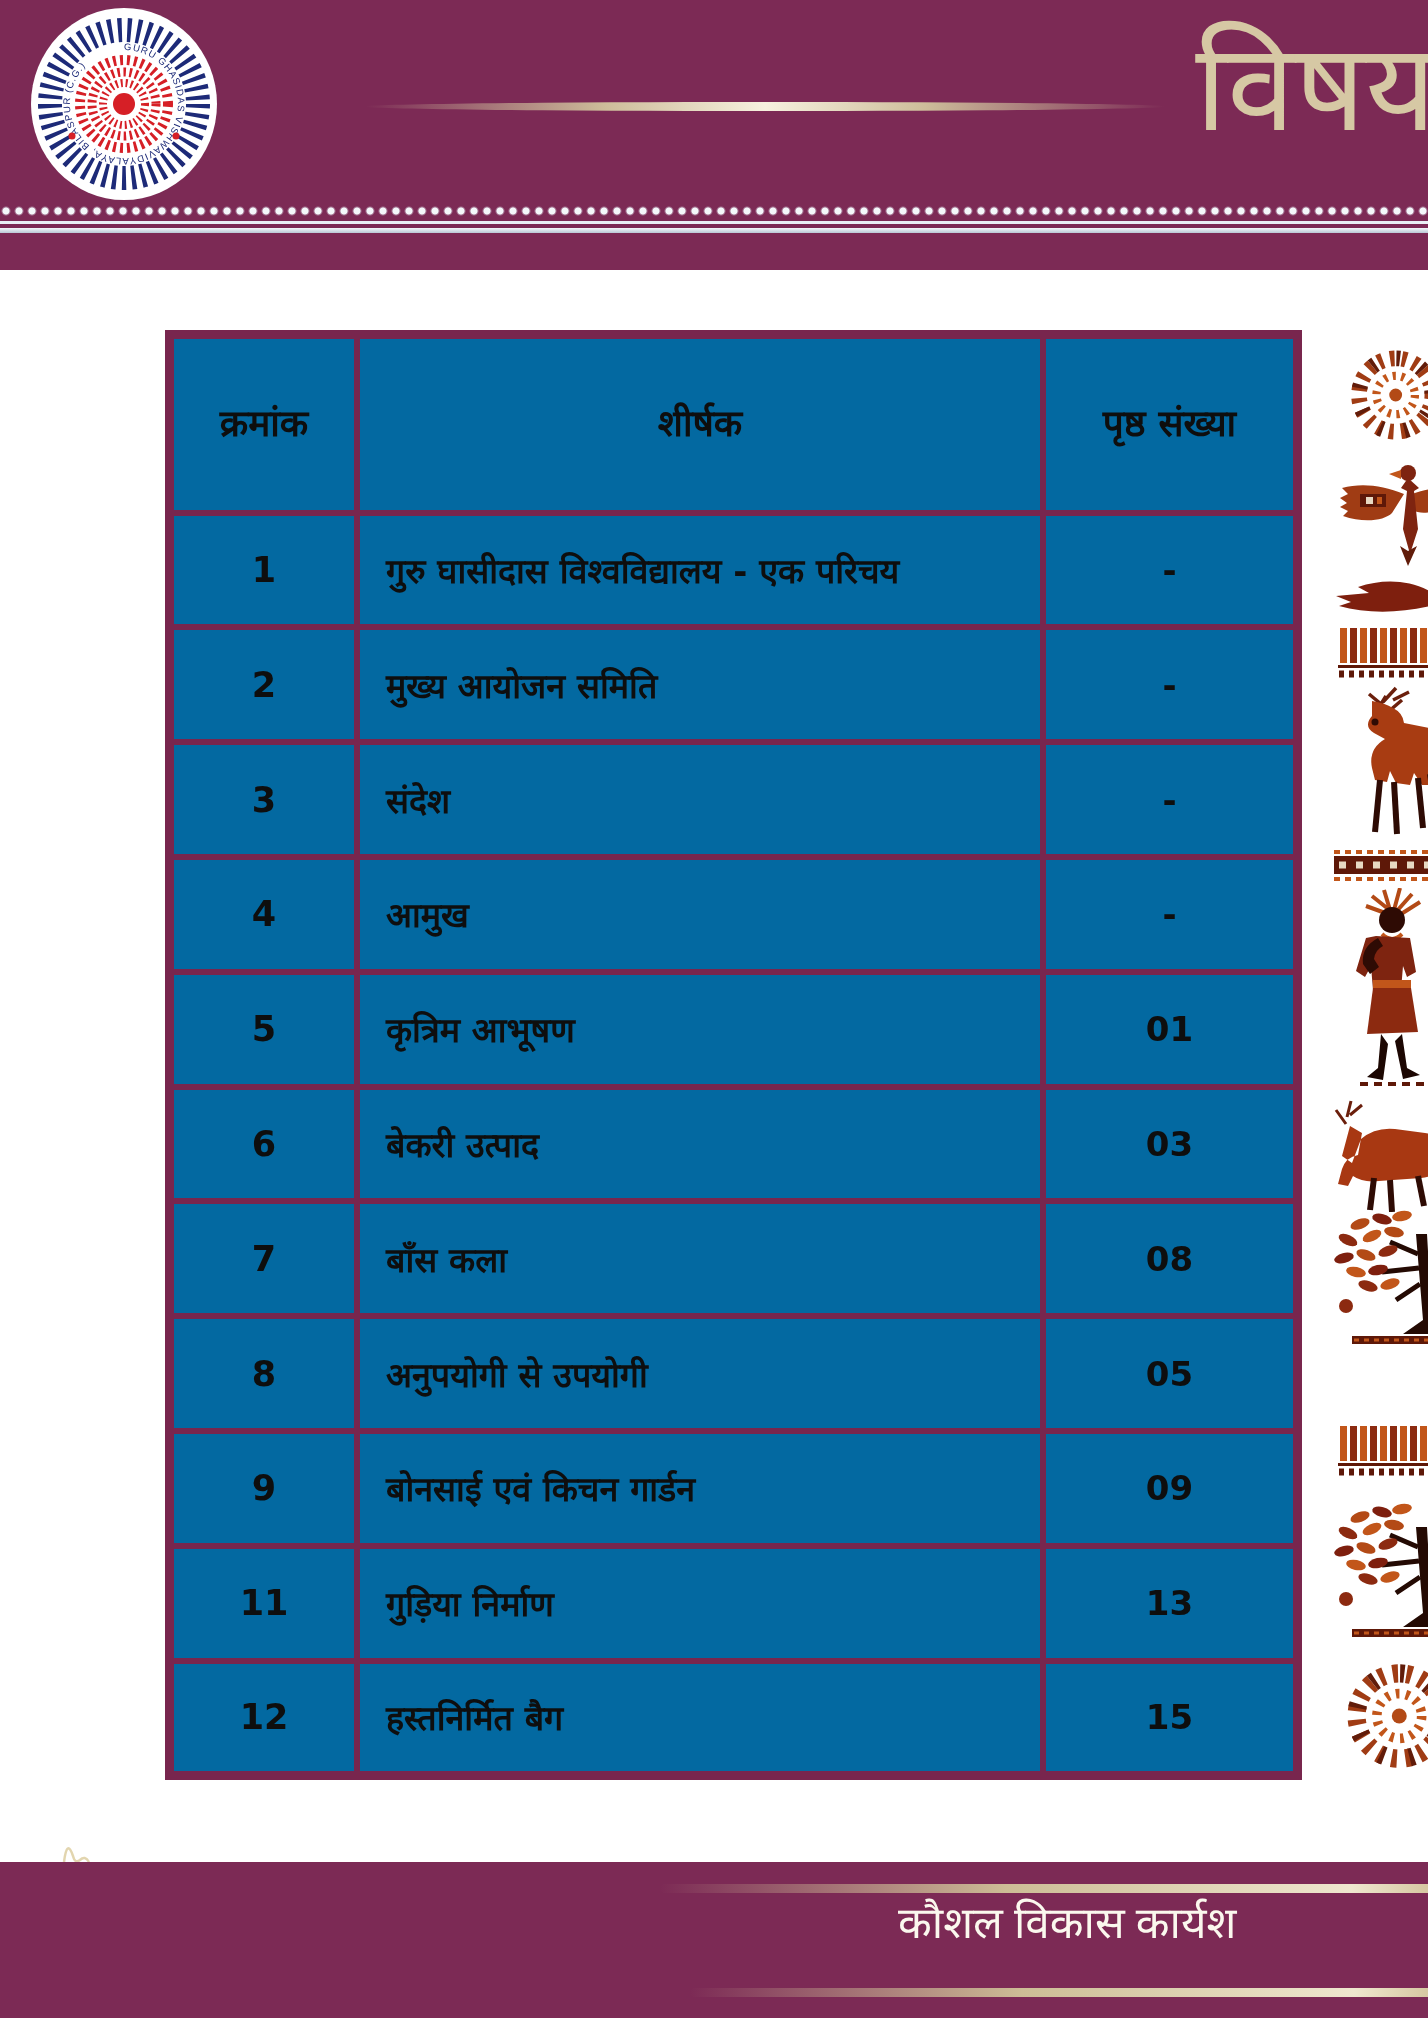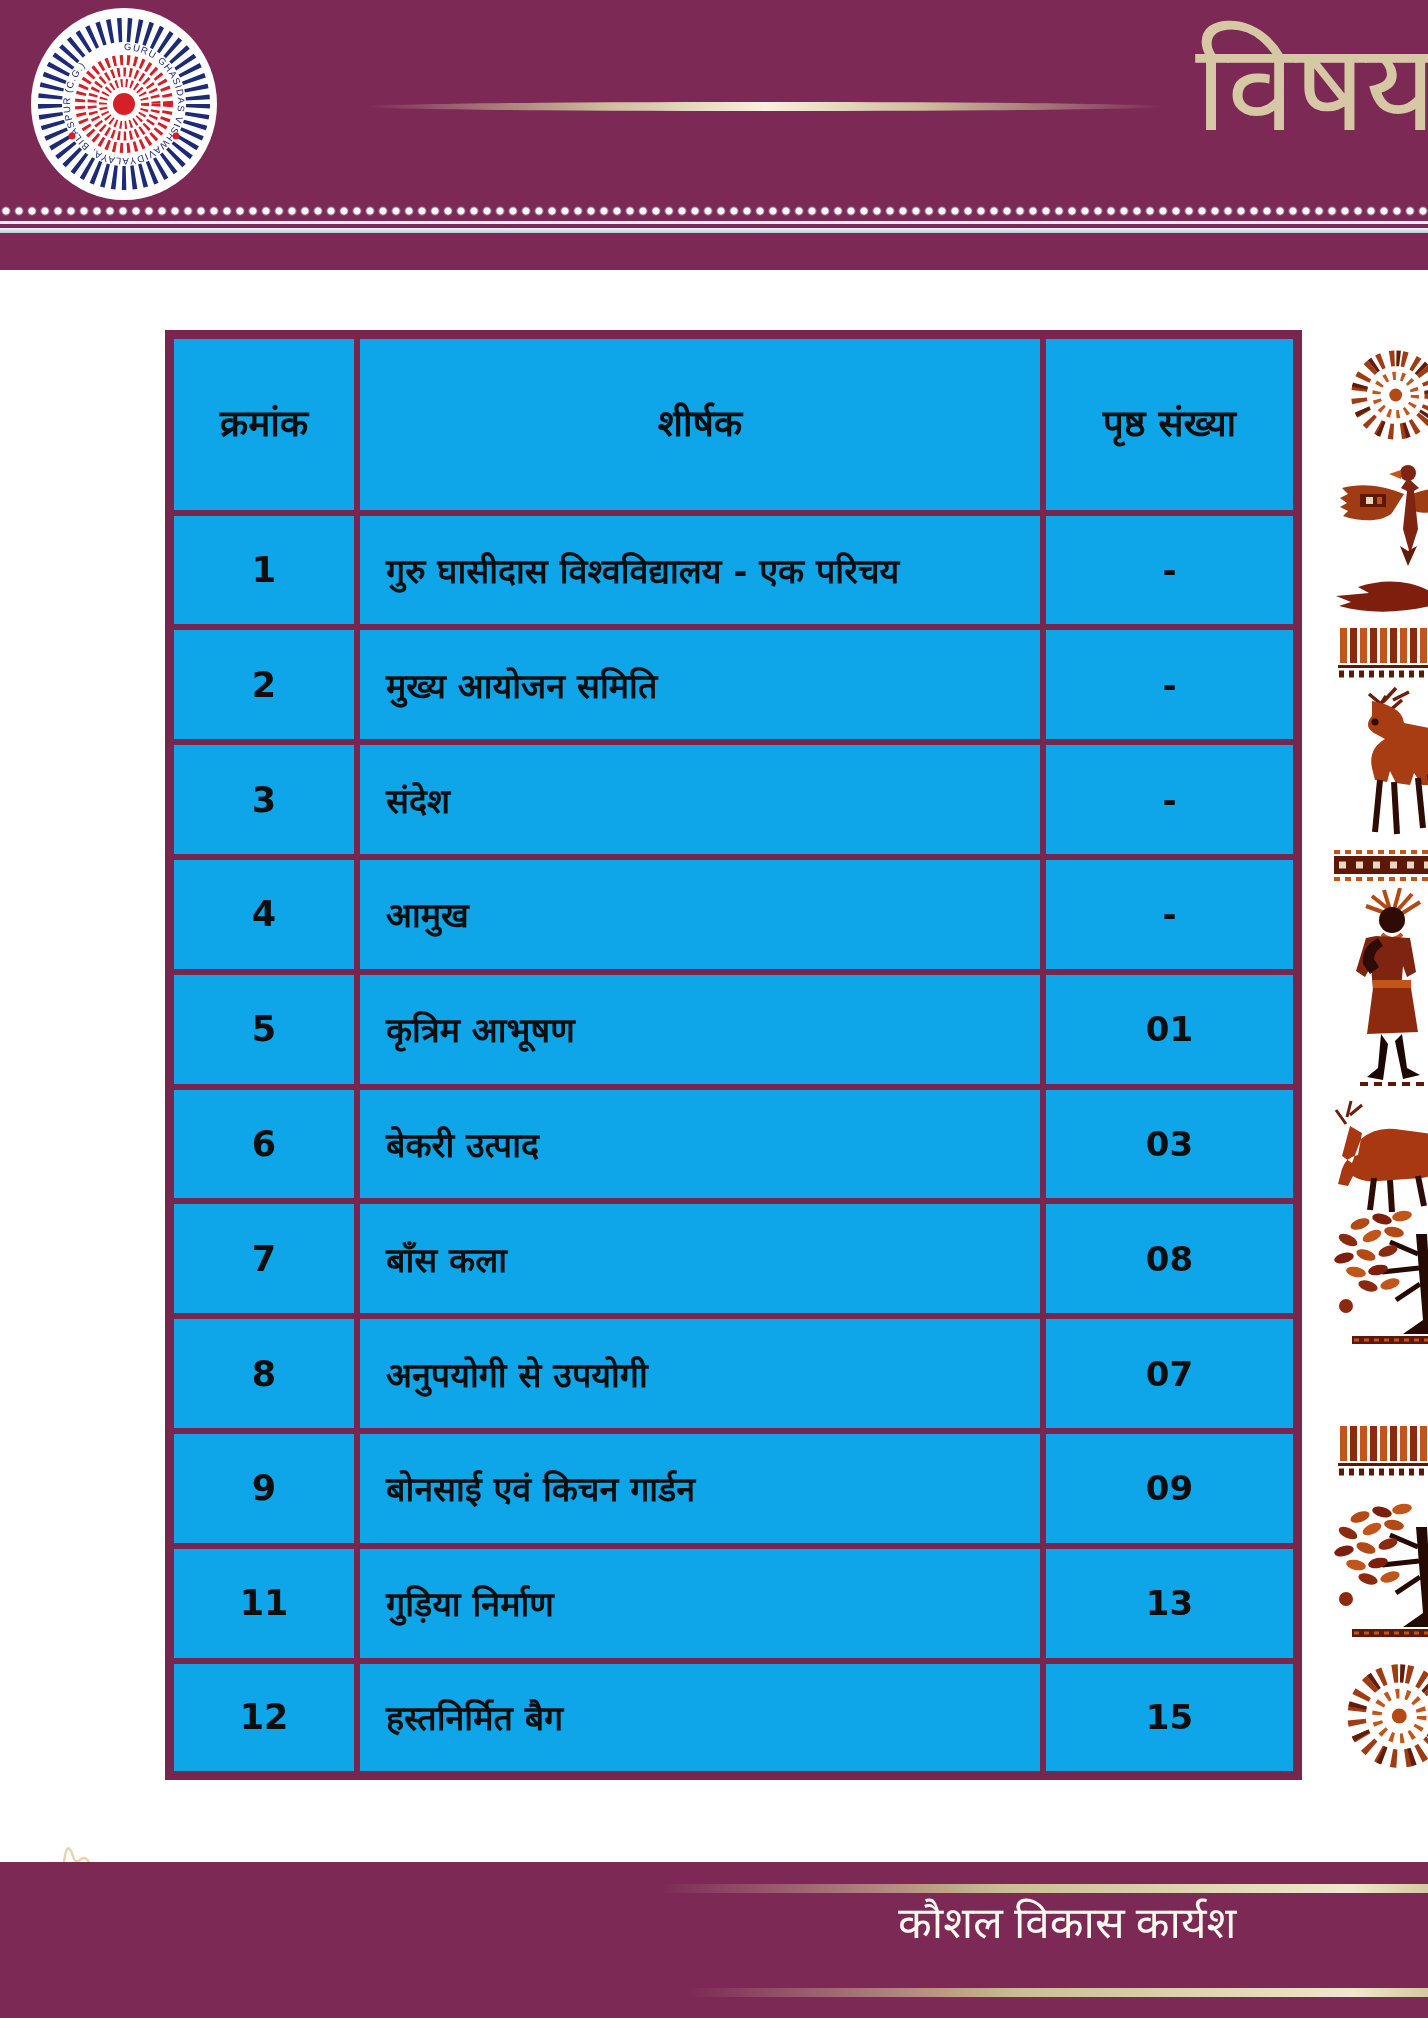--- a/index.html
+++ b/index.html
@@ -30,21 +30,21 @@
   }
   .sep-line-1{position:absolute;left:0;top:221px;width:1428px;height:3px;background:#e9eff5;}
   .sep-line-2{position:absolute;left:0;top:228px;width:1428px;height:5px;
     background:linear-gradient(#f4f8fb,#b9c7d5);}
   
   .toc-table{
     position:absolute;left:165px;top:330px;width:1063px;height:1450px;
     border-collapse:collapse;table-layout:fixed;background:#ffffff;
   }
   .toc-table td,.toc-table th{
-    border:6px solid #78264e;background:#0ea5e9;color:#0e0e0e;
+    border:6px solid #78264e;background:#0369a1;color:#0e0e0e;
     vertical-align:middle;padding:0;
   }
   .toc-table{border:9px solid #78264e;}
   .col-serial{width:180px;}
   .col-title{width:680px;}
   .col-page{width:195px;}
   thead tr{height:178px;}
   tbody tr{height:106px;}
   th{font-size:37px;font-weight:700;text-align:center;line-height:1.25;}
   th.page-head{padding:0 26px;}
@@ -253,21 +253,21 @@
       <td class="cell-page">03</td>
     </tr>
     <tr>
       <td class="cell-serial">7</td>
       <td class="cell-title">बाँस कला</td>
       <td class="cell-page">08</td>
     </tr>
     <tr>
       <td class="cell-serial">8</td>
       <td class="cell-title">अनुपयोगी से उपयोगी</td>
-      <td class="cell-page">07</td>
+      <td class="cell-page">05</td>
     </tr>
     <tr>
       <td class="cell-serial">9</td>
       <td class="cell-title">बोनसाई एवं किचन गार्डन</td>
       <td class="cell-page">09</td>
     </tr>
     <tr>
       <td class="cell-serial">11</td>
       <td class="cell-title">गुड़िया निर्माण</td>
       <td class="cell-page">13</td>

